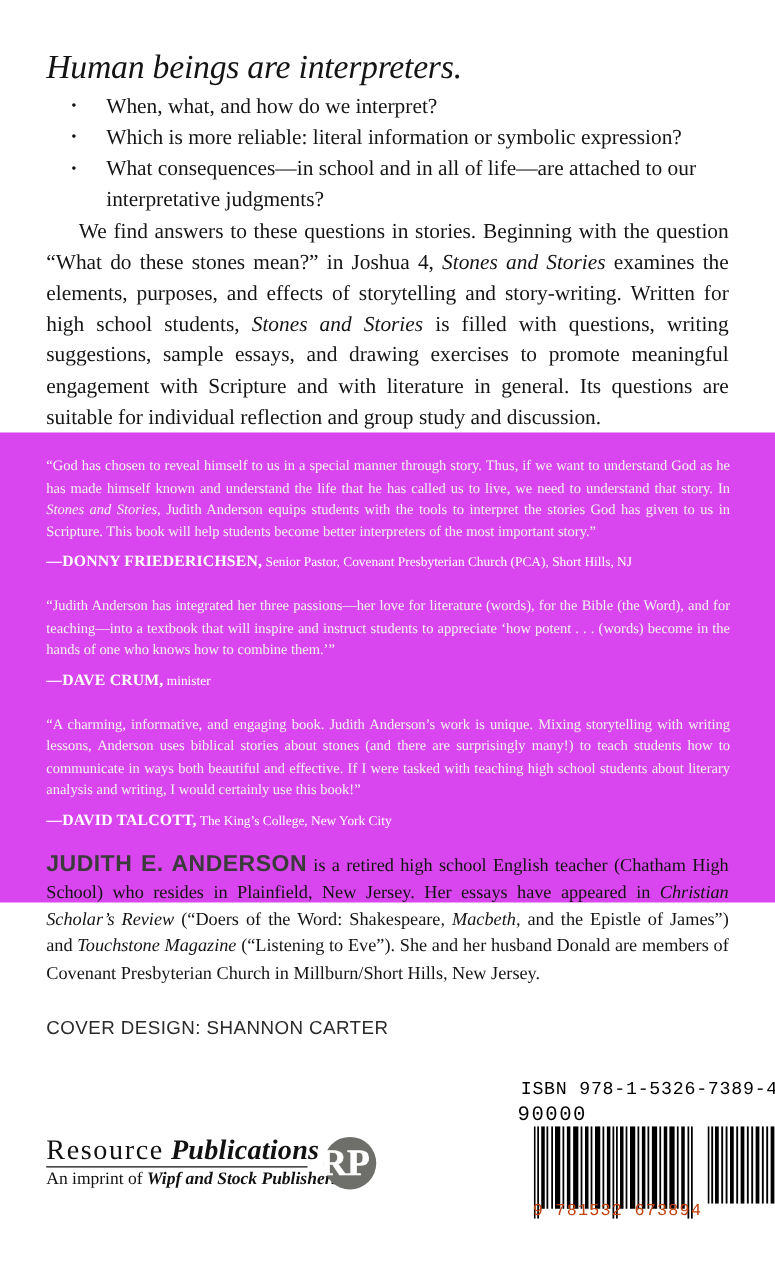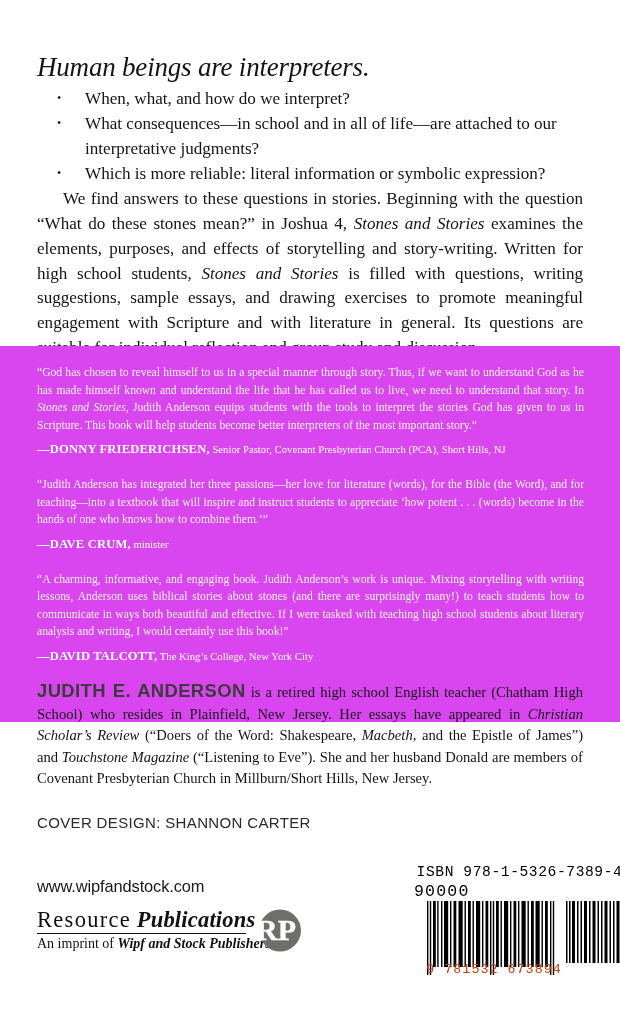--- a/index.html
+++ b/index.html
@@ -19,21 +19,21 @@
   .page {
     position: absolute;
     inset: 0;
     background: #ffffff;
   }
 
   
   .top-block {
     position: absolute;
     left: 37px;
-    top: 52px;
+    top: 38px;
     width: 546px;
   }
 
   .headline {
     font-family: "Liberation Serif", serif;
     font-style: italic;
     font-size: 27px;
     line-height: 1.12;
     letter-spacing: -0.2px;
     margin: 0 0 5px 0;
@@ -255,24 +255,24 @@
 <div class="page">
 
   <div class="top-block">
     <div class="headline">Human beings are interpreters.</div>
 
     <ul class="question-list">
       <li>
         <span class="q-line">When, what, and how do we interpret?</span>
       </li>
       <li>
-        <span class="q-line">What consequences—in school and in all of life—are attached to our interpretative judgments?</span>
+        <span class="q-line">Which is more reliable: literal information or symbolic expression?</span>
       </li>
       <li>
-        <span class="q-line">Which is more reliable: literal information or symbolic expression?</span>
+        <span class="q-line">What consequences—in school and in all of life—are attached to our interpretative judgments?</span>
       </li>
     </ul>
 
     <p class="desc-para"><span>We find answers to these questions in stories. Beginning with the question “What do these stones mean?” in Joshua 4, </span><i>Stones and Stories</i><span> examines the elements, purposes, and effects of storytelling and story-writing. Written for high school students, </span><i>Stones and Stories</i><span> is filled with questions, writing suggestions, sample essays, and drawing exercises to promote meaningful engagement with Scripture and with literature in general. Its questions are suitable for individual reflection and group study and discussion.</span></p>
   </div>
 
   <div class="gray-band">
     <div class="gray-inner">
 
       <div class="endorse">
@@ -289,21 +289,20 @@
         <p class="endorse-text"><span>“A charming, informative, and engaging book. Judith Anderson’s work is unique. Mixing storytelling with writing lessons, Anderson uses biblical stories about stones (and there are surprisingly many!) to teach students how to communicate in ways both beautiful and effective. If I were tasked with teaching high school students about literary analysis and writing, I would certainly use this book!”</span></p>
         <p class="endorse-attr"><span class="who">—DAVID TALCOTT,</span><span class="role"> The King’s College, New York City</span></p>
       </div>
 
     </div>
   </div>
 
   <div class="bio"><span class="bio-name">JUDITH E. ANDERSON</span><span> is a retired high school English teacher (Chatham High School) who resides in Plainfield, New Jersey. Her essays have appeared in </span><i>Christian Scholar’s Review</i><span> (“Doers of the Word: Shakespeare, </span><i>Macbeth</i><span>, and the Epistle of James”) and </span><i>Touchstone Magazine</i><span> (“Listening to Eve”). She and her husband Donald are members of Covenant Presbyterian Church in Millburn/Short Hills, New Jersey.</span></div>
 
   <div class="credit">COVER DESIGN: SHANNON CARTER</div>
-  <div class="site">www.wipfandstock.com</div>
 
   <div class="imprint">
     <div class="imprint-main"><span class="word1">Resource</span> <span class="word2">Publications</span></div>
     <div class="imprint-rule"></div>
     <div class="imprint-sub"><span>An imprint of </span><span class="pub">Wipf and Stock Publishers</span></div>
   </div>
 
   <div class="rp-logo">
     <svg width="49" height="49" viewBox="0 0 49 49" aria-hidden="true">
       <circle cx="27" cy="24.5" r="21" fill="#6e6f6a"></circle>

